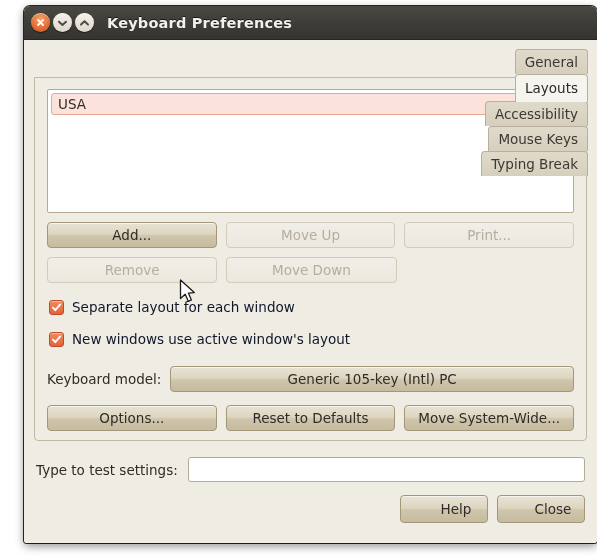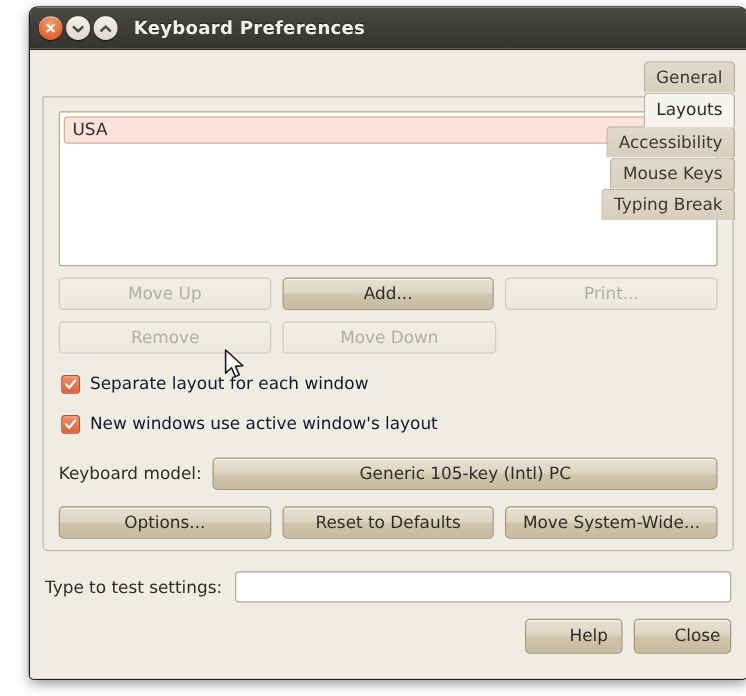--- a/index.html
+++ b/index.html
@@ -276,21 +276,21 @@
 
   
   #action-row {
     display: flex;
     justify-content: flex-end;
     gap: 9px;
     margin-top: 13px;
     padding-right: 2px;
   }
   #action-row .btn {
-    width: 78px;
+    width: 88px;
     height: 28px;
     line-height: 26px;
     padding-left: 24px;
   }
 
   
   #cursor {
     position: absolute;
     left: 155px;
     top: 239px;
@@ -338,22 +338,22 @@
           <div class="tab">Typing Break</div>
         </div>
 
         <div id="tabpanel">
 
           <div id="layout-list">
             <div id="layout-row-usa">USA</div>
           </div>
 
           <div class="btnrow">
+            <div class="btn hover">Add...</div>
             <div class="btn disabled">Move Up</div>
-            <div class="btn hover">Add...</div>
             <div class="btn disabled">Print...</div>
           </div>
 
           <div class="btnrow">
             <div class="btn disabled">Remove</div>
             <div class="btn disabled">Move Down</div>
             <div style="flex:1 1 0;"></div>
           </div>
 
           <div class="checkrow">

